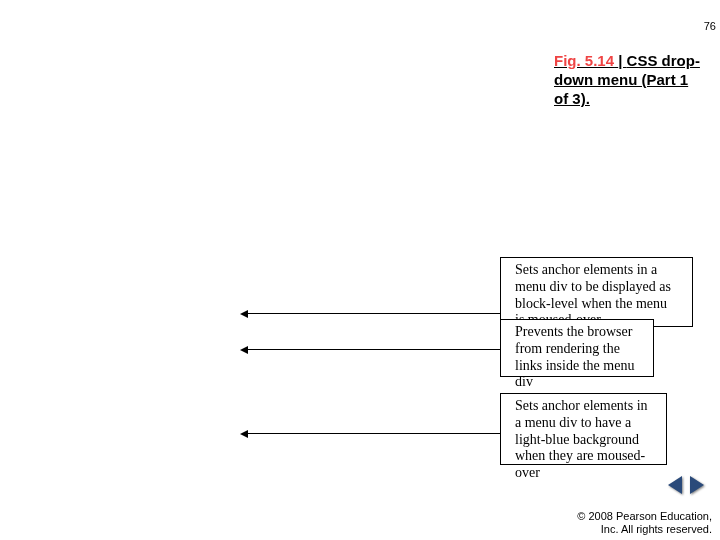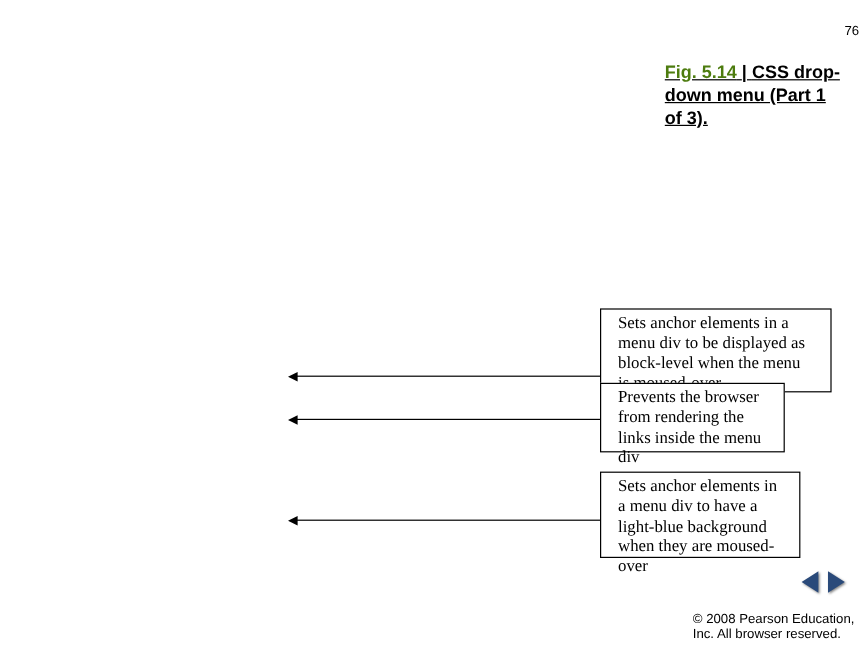--- a/index.html
+++ b/index.html
@@ -30,21 +30,21 @@
     top: 52px;
     left: 554px;
     width: 150px;
     font-family: Arial, Helvetica, sans-serif;
     font-size: 15px;
     font-weight: bold;
     text-decoration: underline;
     line-height: 1.25;
   }
   .caption .fig {
-    color: #4d7c0f;
+    color: #ef4444;
   }
   .annotation {
     position: absolute;
     background: #ffffff;
     border: 1px solid #000000;
     font-size: 14px;
     line-height: 1.2;
     padding: 4px 14px;
     font-family: Georgia, "Times New Roman", serif;
     box-sizing: border-box;
@@ -86,21 +86,21 @@
     cursor: pointer;
   }
   .nav .prev { border-right: 14px solid #2a4a7a; margin-right: 8px; }
   .nav .next { border-left: 14px solid #2a4a7a; }
   .copyright {
     position: absolute;
     bottom: 4px;
     right: 8px;
     font-family: Arial, Helvetica, sans-serif;
     font-size: 11px;
-    text-align: left;
+    text-align: right;
     line-height: 1.2;
   }
 </style>
 </head>
 <body>
 
 <div class="page">
 
   <div class="page-number">76</div>
 
@@ -121,16 +121,16 @@
   <div class="annotation anno3">Sets anchor elements in a menu div to have a light-blue background when they are moused-over</div>
   <div class="arrow-line arrow3-line"></div>
   <div class="arrow-head arrow3-head"></div>
 
   <div class="nav">
     <span class="tri prev"></span><span class="tri next"></span>
   </div>
 
   <div class="copyright">
     <div>© 2008 Pearson Education,</div>
-    <div>Inc.  All browser reserved.</div>
+    <div>Inc.  All rights reserved.</div>
   </div>
 
 </div>
 
 </body></html>

